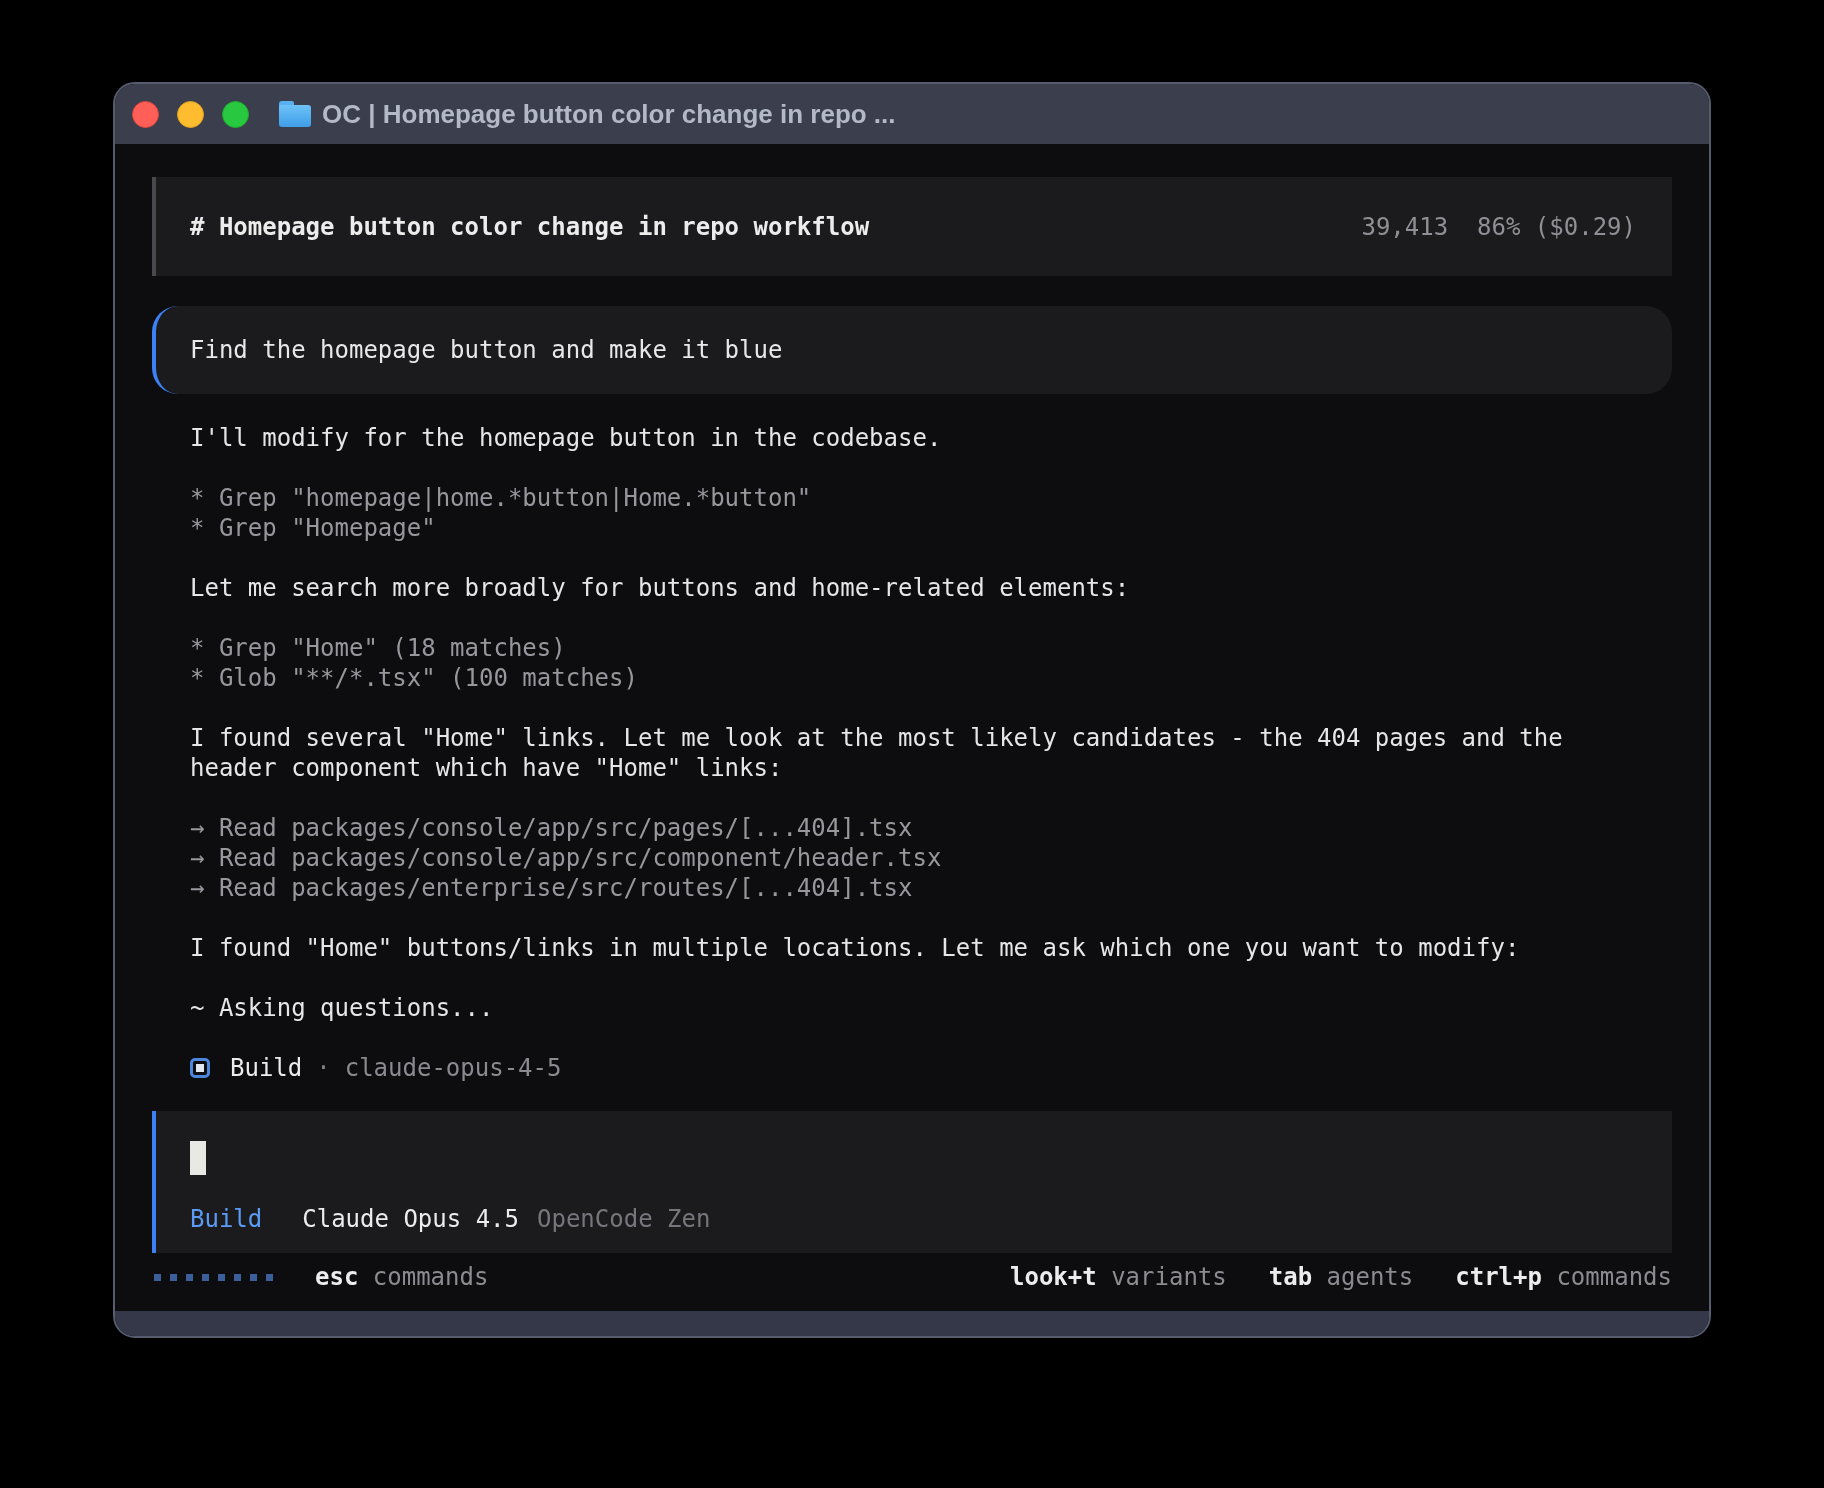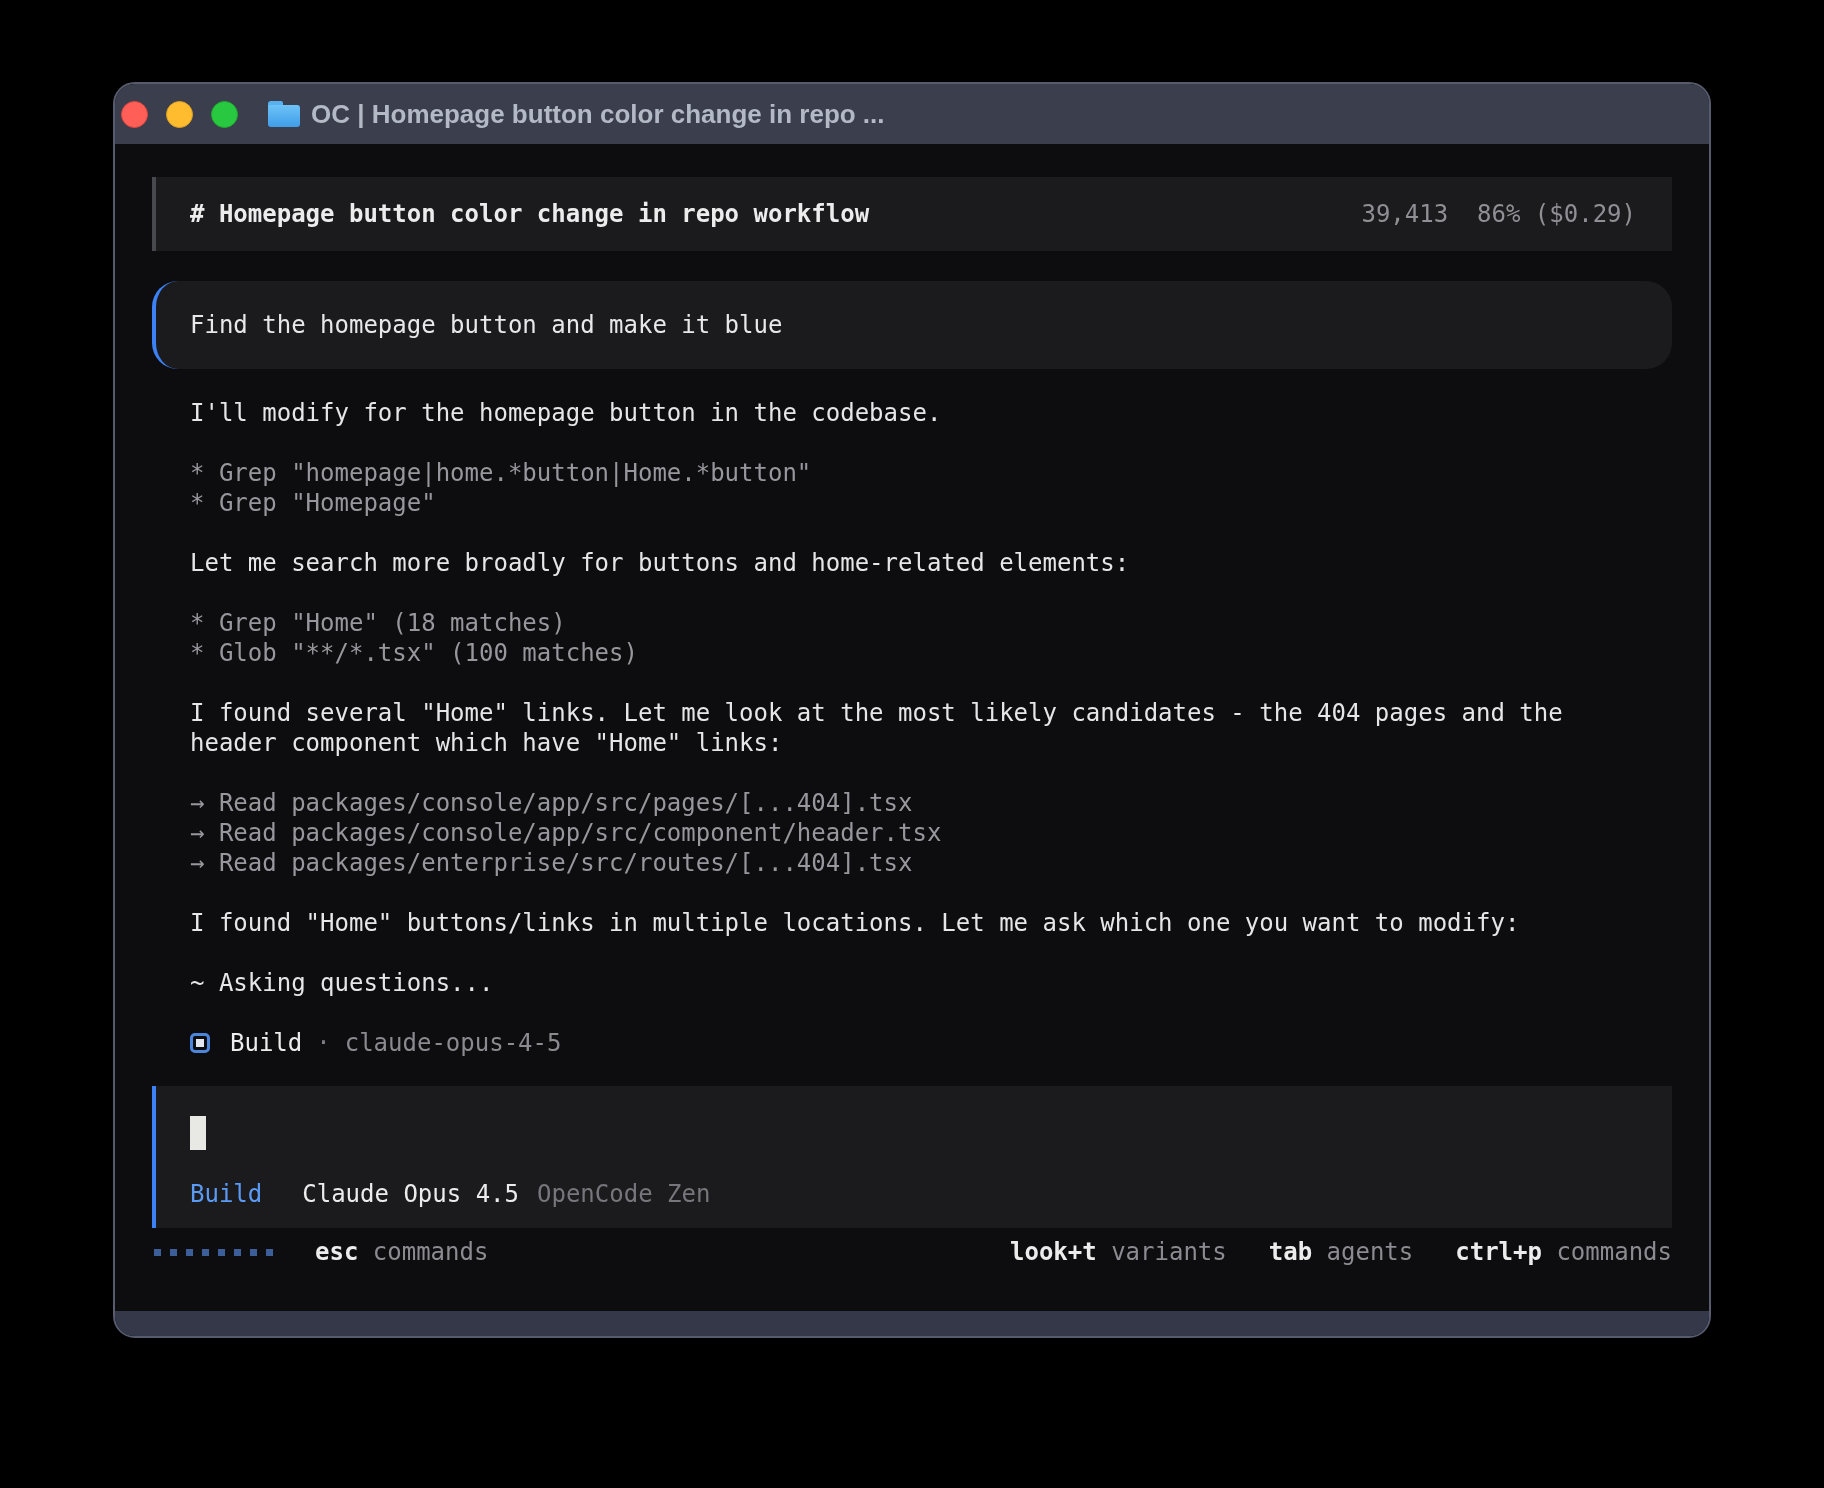--- a/index.html
+++ b/index.html
@@ -14,21 +14,21 @@
     border-radius: 22px;
     overflow: hidden;
     display: flex; flex-direction: column;
   }
 
   
   .titlebar {
     height: 60px; flex: 0 0 60px;
     background: #3a3e4d;
     display: flex; align-items: center;
-    padding-left: 6px;
+    padding-left: 17px;
   }
   .traffic { display: flex; gap: 18px; align-items: center; }
   .light { width: 27px; height: 27px; border-radius: 50%; }
   .light.red    { background: #ff5f57; border: 1px solid #e0443e; }
   .light.yellow { background: #febc2e; border: 1px solid #dea123; }
   .light.green  { background: #28c840; border: 1px solid #1dad2b; }
   .folder-icon { margin-left: 30px; width: 32px; height: 26px; position: relative; }
   .folder-icon .back {
     position: absolute; left: 0; top: 0; width: 15px; height: 8px;
     background: #57b0ef; border-radius: 3px 2px 0 0;
@@ -48,21 +48,21 @@
   .content {
     flex: 1 1 auto;
     padding: 33px 37px 0 37px;
     color: #e8e8e9;
     font-size: 24px; line-height: 30px;
     overflow: hidden;
   }
   .block { background: #1b1b1d; }
 
   .session-header {
-    height: 74px;
+    height: 99px;
     border-left: 4px solid #48484f;
     display: flex; align-items: center; justify-content: space-between;
     padding: 0 36px 0 34px;
     margin-bottom: 30px;
   }
   .session-title { font-weight: bold; color: #ecECec; white-space: pre; }
   .session-stats { color: #8f8f95; white-space: pre; }
 
   .user-msg {
     min-height: 88px;

